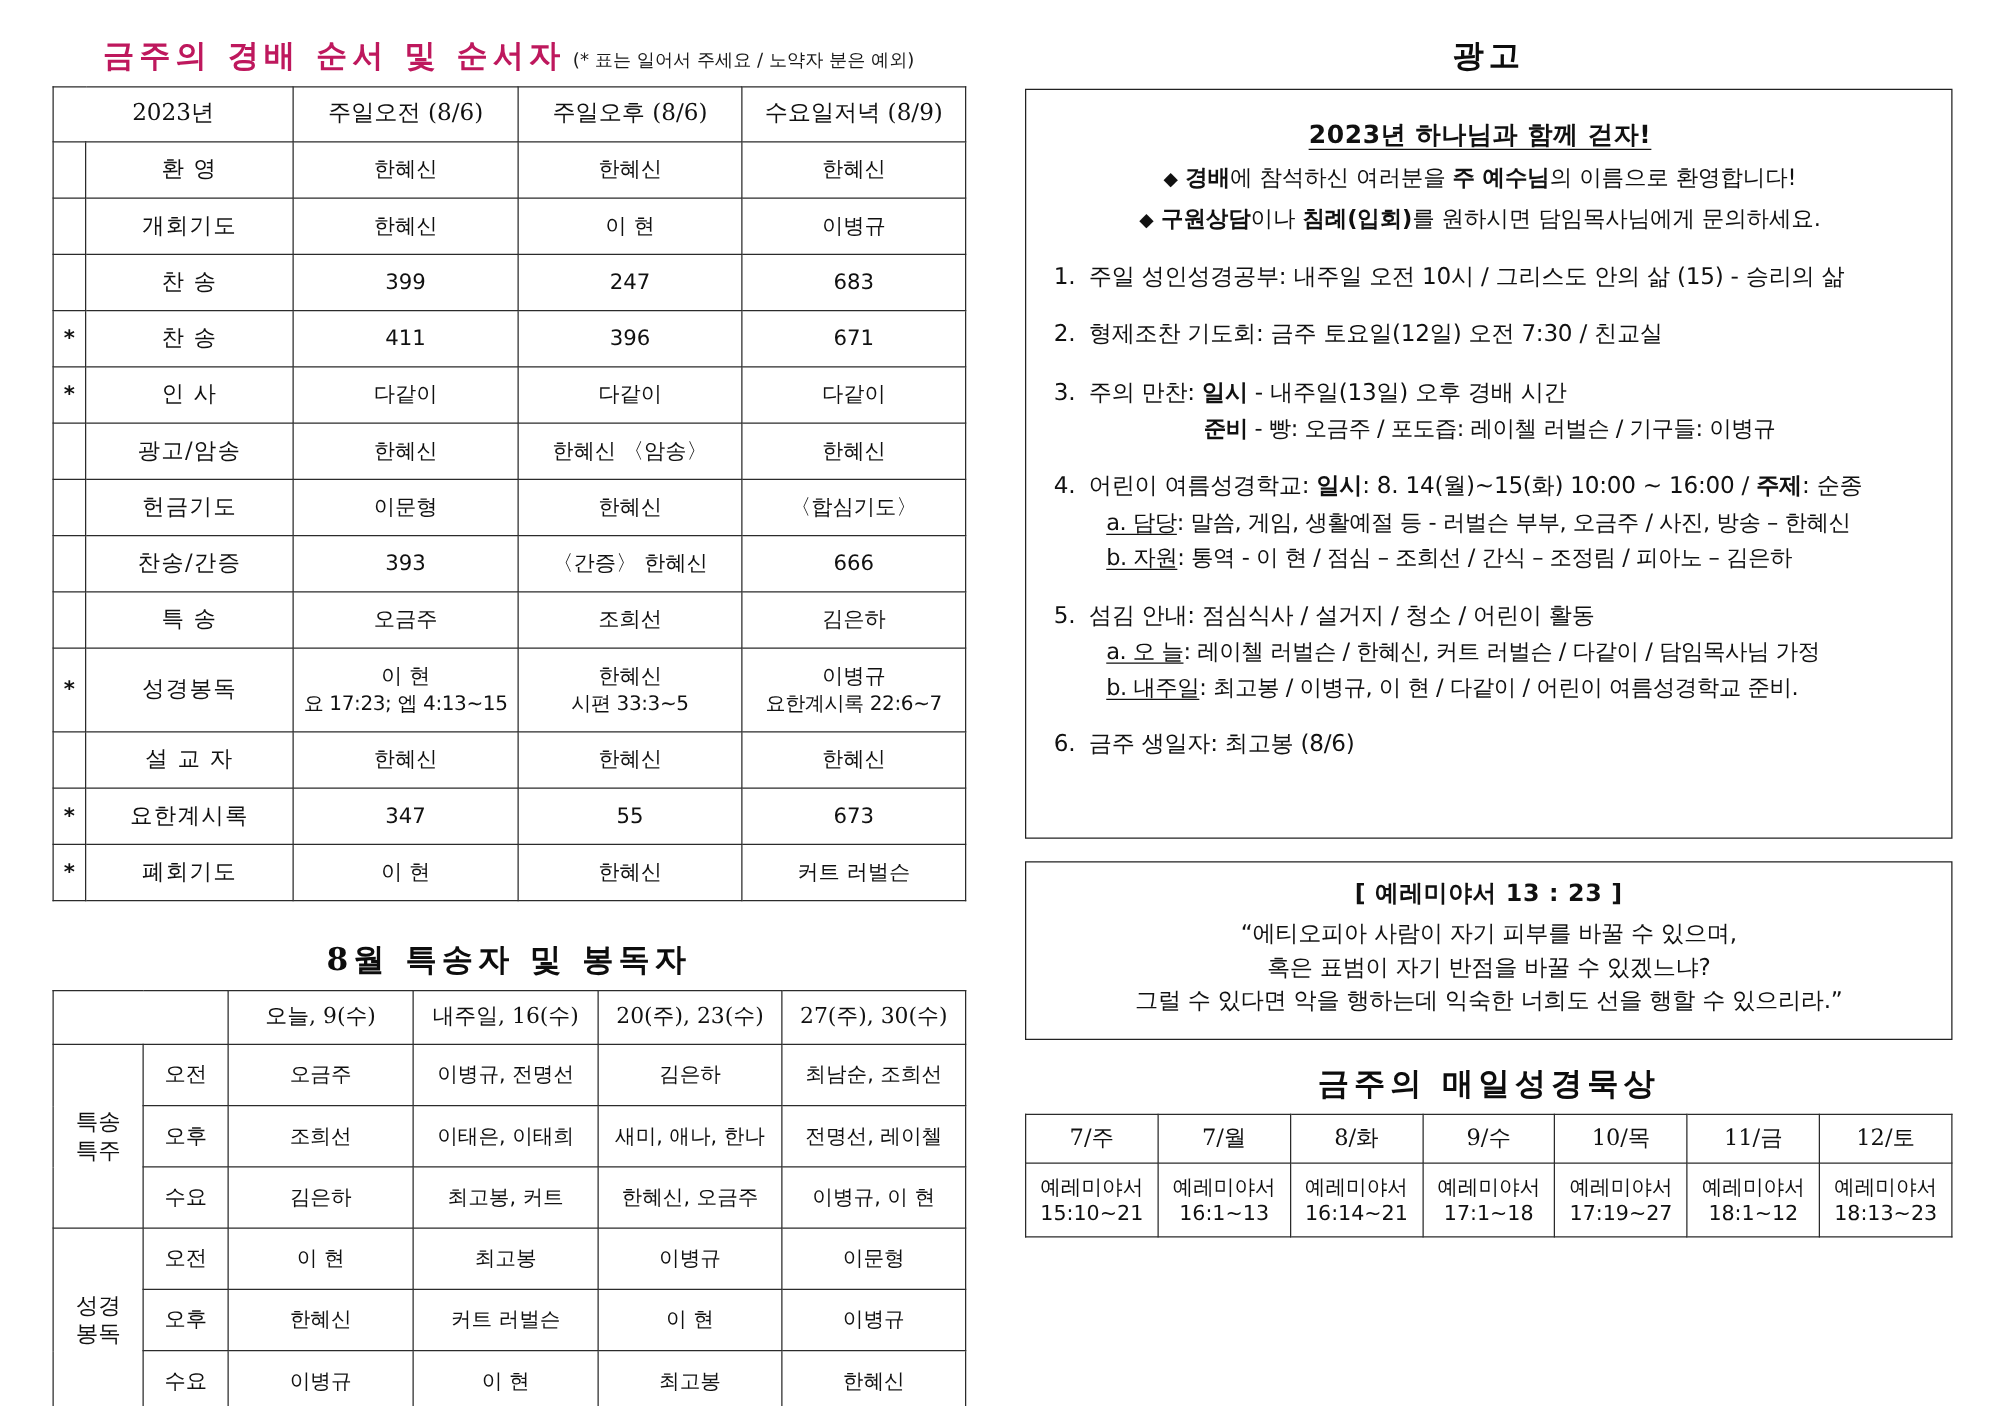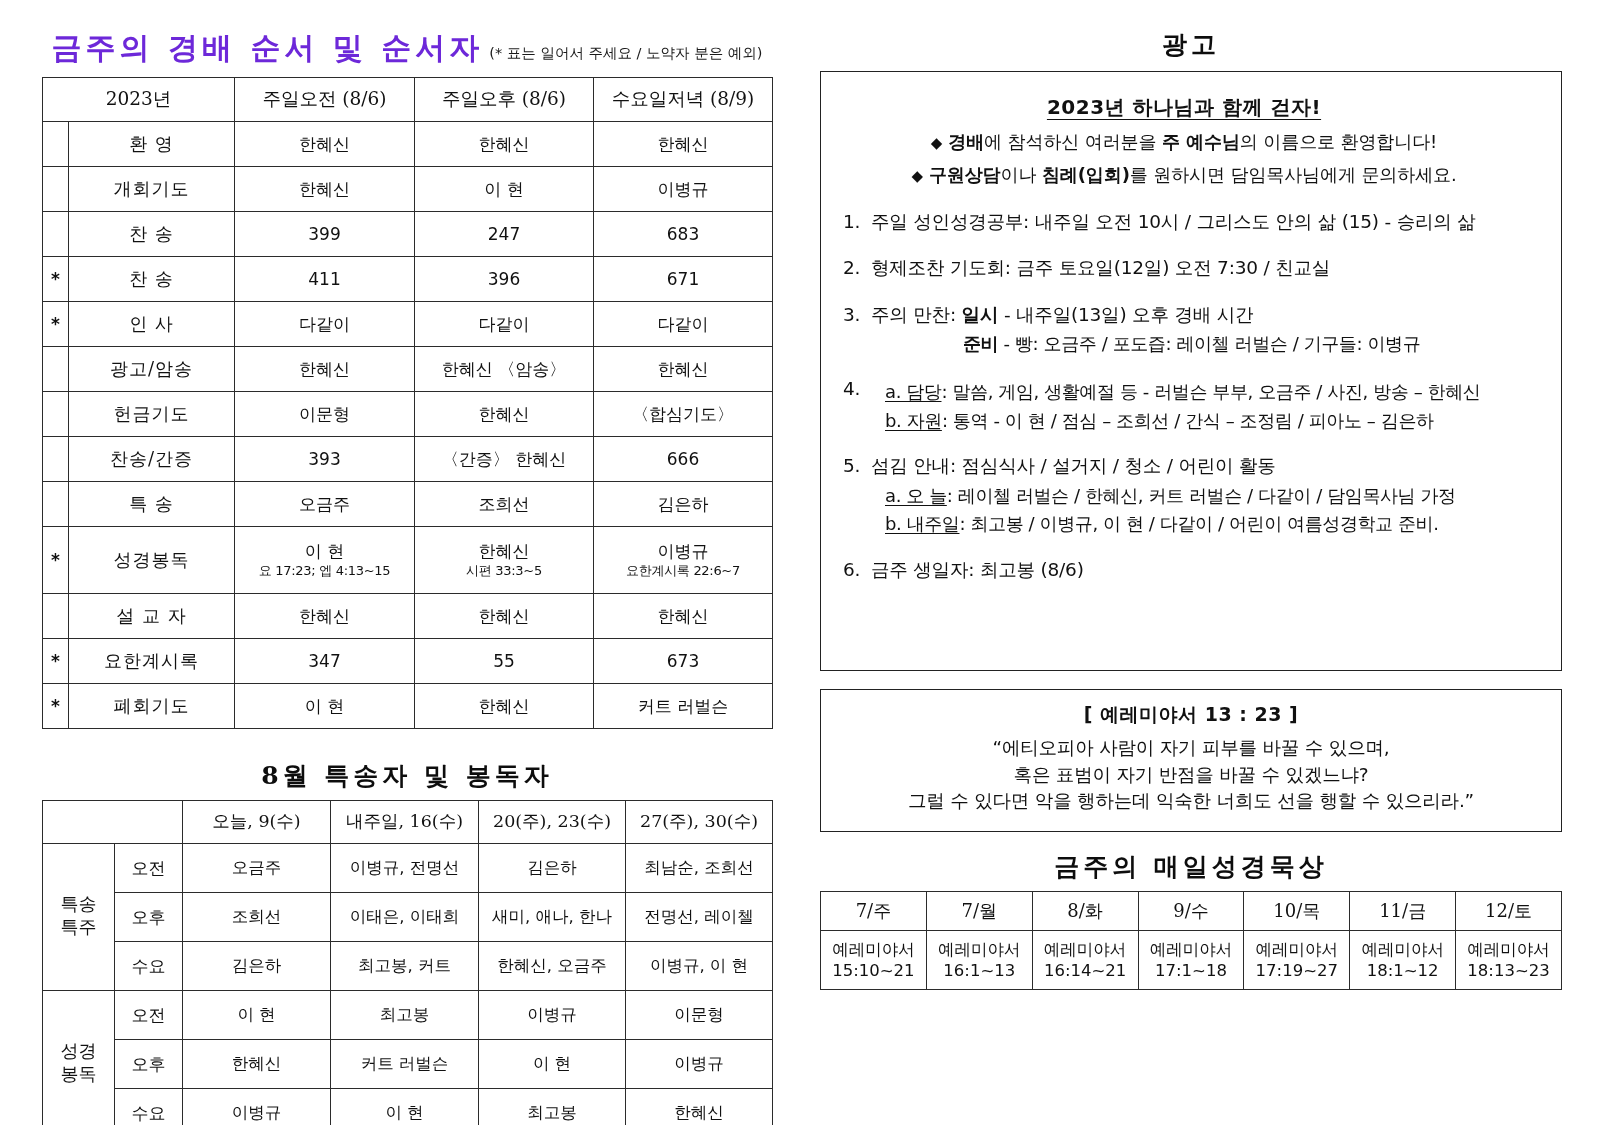--- a/index.html
+++ b/index.html
@@ -47,24 +47,24 @@
   .sec-title.small-gap { margin-bottom: 8px; }
   .title-row {
     display: flex;
     align-items: baseline;
     justify-content: center;
     gap: 6px;
     margin-bottom: 8px;
   }
   .title-row .main {
     font-family: "DejaVu Serif", "Liberation Serif", serif;
-    font-size: 30px;
+    font-size: 25px;
     font-weight: 700;
     letter-spacing: 4px;
-    color: #6d28d9;
+    color: #be185d;
   }
   .title-row .note {
     font-family: "DejaVu Sans", "Liberation Sans", sans-serif;
     font-size: 14.5px;
     font-weight: 400;
     letter-spacing: 0px;
     color: #1a1a1a;
     white-space: nowrap;
   }
 
@@ -105,38 +105,38 @@
   }
   #order-table td.label {
     font-family: "DejaVu Serif", "Liberation Serif", serif;
     font-size: 18px;
     letter-spacing: 1px;
     width: 166px;
   }
   #order-table td.val { font-size: 17px; }
   #order-table td.val .sub {
     display: block;
-    font-size: 13px;
+    font-size: 16px;
     margin-top: 1px;
     letter-spacing: -0.3px;
   }
   #order-table tr.tall td { height: 62px; }
 
   
   #month-table { margin-top: 2px; }
   #month-table th {
     font-family: "DejaVu Serif", "Liberation Serif", serif;
     font-size: 17.5px;
     font-weight: 400;
     height: 38px;
     margin-left: 28px;
   }
   #month-table td { height: 44px; font-size: 16.5px; }
   #month-table td.grouplabel {
-    font-family: Liberation Mono, monospace;
+    font-family: Liberation Serif, serif;
     font-size: 18px;
     width: 72px;
     line-height: 1.3;
   }
   #month-table td.subhead {
     font-family: "DejaVu Serif", "Liberation Serif", serif;
     font-size: 17px;
     width: 68px;
   }
 
@@ -440,20 +440,21 @@
           <div class="ann-item">
             <div class="num">3.</div>
             <div class="body">
               <div>주의 만찬: <b>일시</b> - 내주일(13일) 오후 경배 시간</div>
               <div class="sub"><span style="padding-left:78px"><b>준비</b> - 빵: 오금주 / 포도즙: 레이첼 러벌슨 / 기구들: 이병규</span></div>
             </div>
           </div>
           <div class="ann-item">
             <div class="num">4.</div>
             <div class="body">
+              <div>어린이 여름성경학교: <b>일시</b>: 8. 14(월)~15(화) 10:00 ~ 16:00 / <b>주제</b>: 순종</div>
               <div class="sub"><u>a. 담당</u>: 말씀, 게임, 생활예절 등 - 러벌슨 부부, 오금주 / 사진, 방송 – 한혜신</div>
               <div class="sub"><u>b. 자원</u>: 통역 - 이  현 / 점심 – 조희선 / 간식 – 조정림 / 피아노 – 김은하</div>
             </div>
           </div>
           <div class="ann-item">
             <div class="num">5.</div>
             <div class="body">
               <div>섬김 안내: 점심식사 / 설거지 / 청소 / 어린이 활동</div>
               <div class="sub"><u>a. 오  늘</u>: 레이첼 러벌슨 / 한혜신, 커트 러벌슨 / 다같이 / 담임목사님 가정</div>
               <div class="sub"><u>b. 내주일</u>: 최고봉 / 이병규, 이  현 / 다같이 / 어린이 여름성경학교 준비.</div>

